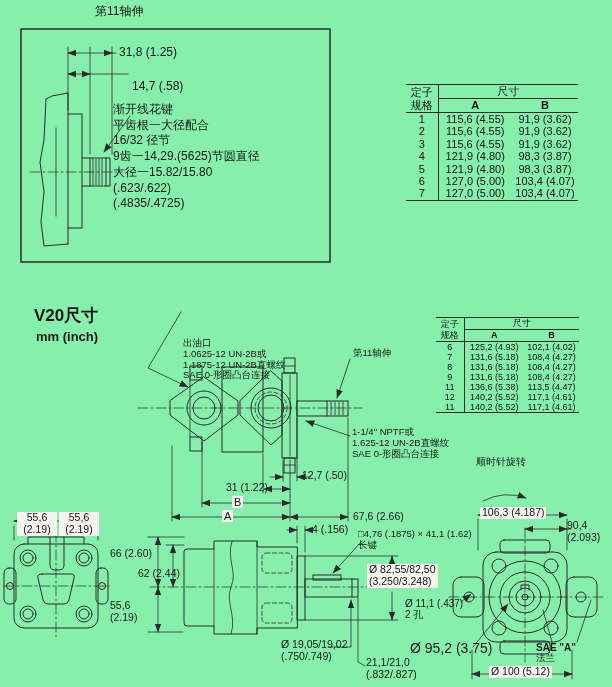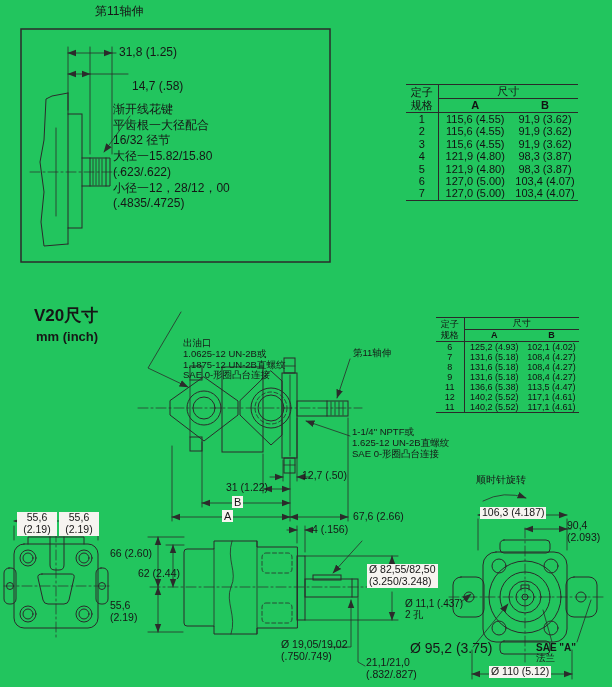--- a/index.html
+++ b/index.html
@@ -1,18 +1,18 @@
 <!DOCTYPE html>
 <html><head>
 <meta charset="utf-8">
 <style>
   html,body{margin:0;padding:0;}
   .canvas{
     position:relative; width:612px; height:687px;
-    background:#22c55e; overflow:hidden;
+    background:#86efac; overflow:hidden;
     font-family:"Liberation Sans","DejaVu Sans",sans-serif;
     color:#1b1b1b;
   }
   .art{position:absolute;left:0;top:0;}
   .s{stroke:#2b2b2b;stroke-width:1;fill:none;stroke-linecap:round;}
   .s2{stroke-width:1.5;}
   .thin{stroke-width:0.8;}
   .cl{stroke-dasharray:10 3 2 3;stroke-width:0.7;}
   .dash{stroke-dasharray:4 2.5;stroke-width:0.8;}
   .lbl{position:absolute;white-space:nowrap;line-height:1.12;color:#161616;}
@@ -183,23 +183,23 @@
 </svg>
 
 <div class="lbl" style="left:95px;top:5px;font-size:12px;">第11轴伸</div>
 <div class="lbl" style="left:119px;top:46px;font-size:12px;">31,8 (1.25)</div>
 <div class="lbl" style="left:132px;top:80px;font-size:12px;">14,7 (.58)</div>
 
 <div class="lbl notes" style="left:113px;top:102px;font-size:12px;">
   <div>渐开线花键</div>
   <div>平齿根一大径配合</div>
   <div>16/32 径节</div>
+  <div>9齿一14,29.(5625)节圆直径</div>
   <div>大径一15.82/15.80</div>
   <div>(.623/.622)</div>
-  <div>小径一12，28/12，00</div>
   <div>(.4835/.4725)</div>
 </div>
 
 <div class="lbl b" style="left:34px;top:306px;font-size:17px;">V20尺寸</div>
 <div class="lbl b" style="left:36px;top:330px;font-size:13px;">mm (inch)</div>
 
 <div class="lbl" style="left:183px;top:303px;font-size:9.5px;line-height:10.8px;margin-top:35px;">
   <div>出油口</div>
   <div>1.0625-12 UN-2B或</div>
   <div>1.1875-12 UN-2B直螺纹</div>
@@ -230,49 +230,53 @@
 </div>
 
 <div class="lbl" style="left:110px;top:548px;font-size:10.5px;">66 (2.60)</div>
 <div class="lbl" style="left:138px;top:568px;font-size:10.5px;">62 (2.44)</div>
 <div class="lbl" style="left:110px;top:600px;font-size:10.5px;">
   <div>55,6</div>
   <div>(2.19)</div>
 </div>
 
 <div class="lbl" style="left:312px;top:524px;font-size:10.5px;">4 (.156)</div>
+<div class="lbl" style="left:358px;top:529px;font-size:9.5px;">
+  <div>□4,76 (.1875) × 41,1 (1.62)</div>
+  <div>长键</div>
+</div>
 <div class="lbl bg" style="left:367px;top:564px;font-size:10.5px;">
   <div>Ø 82,55/82,50</div>
   <div>(3.250/3.248)</div>
 </div>
 <div class="lbl" style="left:281px;top:639px;font-size:10.5px;">
   <div>Ø 19,05/19,02</div>
   <div>(.750/.749)</div>
 </div>
 <div class="lbl" style="left:366px;top:657px;font-size:10.5px;">
   <div>21,1/21,0</div>
   <div>(.832/.827)</div>
 </div>
 
 <div class="lbl" style="left:405px;top:598px;font-size:10px;">
   <div>Ø 11,1 (.437)</div>
   <div>2 孔</div>
 </div>
 <div class="lbl" style="left:410px;top:641px;font-size:14px;">Ø 95,2 (3.75)</div>
-<div class="lbl bg" style="left:489px;top:666px;font-size:10.5px;">Ø 110 (5.12)</div>
+<div class="lbl bg" style="left:489px;top:666px;font-size:10.5px;">Ø 100 (5.12)</div>
 <div class="lbl" style="left:536px;top:642px;font-size:10px;">
   <div class="b">SAE "A"</div>
   <div style="font-size:9.5px;">法兰</div>
 </div>
 <div class="lbl bg" style="left:480px;top:507px;font-size:10.5px;">106,3 (4.187)</div>
 <div class="lbl" style="left:567px;top:520px;font-size:10.5px;">
   <div>90,4</div>
   <div>(2.093)</div>
 </div>
-<div class="lbl" style="left:476px;top:474px;font-size:10px;">顺时针旋转</div>
+<div class="lbl" style="left:476px;top:456px;font-size:10px;">顺时针旋转</div>
 
 <table class="dimtable t1">
   <colgroup>
         <col style="width:32px">
         <col style="width:74px">
         <col style="width:66px">
       </colgroup>
   <thead>
     <tr>
       <td class="spec-cell" rowspan="2">

